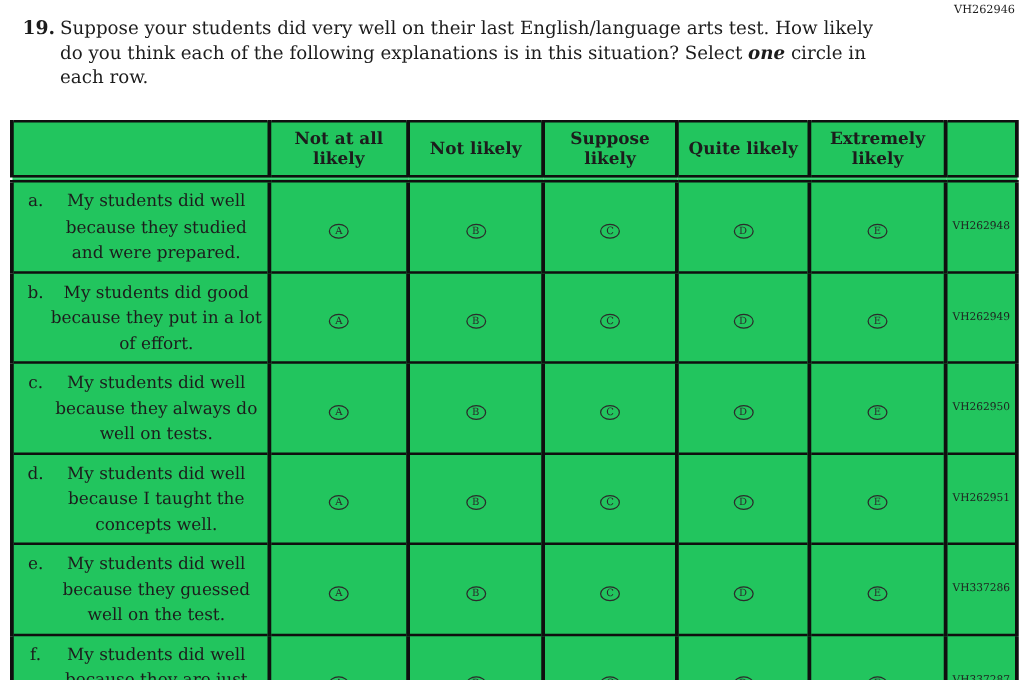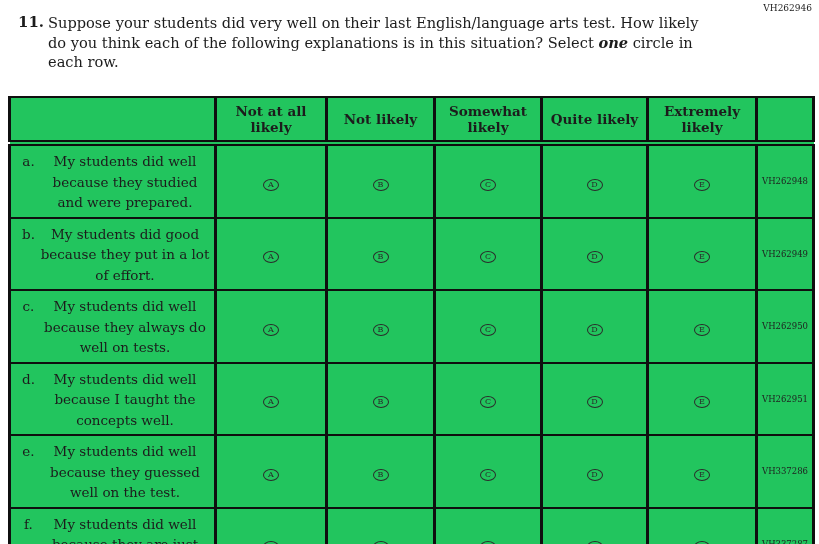--- a/index.html
+++ b/index.html
@@ -61,40 +61,40 @@
     cursor: pointer;
   }
   td.code-cell { font-size: 8.5px; color: #1f1f1f; padding: 0 1px; margin-top: 20px; }
 </style>
 </head>
 <body>
 
 <div class="q-code-top">VH262946</div>
 
 <div class="question">
-  <div class="q-number">11.</div>
+  <div class="q-number">19.</div>
   <div class="q-text"><span>Suppose your students did very well on their last English/language arts test. How likely do you think each of the following explanations is in this situation? Select </span><b>one</b><span> circle in each row.</span></div>
 </div>
 
 <table class="survey">
   <colgroup>
     <col style="width:206px">
       <col style="width:111px">
       <col style="width:108px">
       <col style="width:107px">
       <col style="width:106px">
       <col style="width:109px">
       <col style="width:57px">
   </colgroup>
   <tbody>
       <tr class="hdr">
     <th></th>
     <th>Not at all likely</th>
     <th>Not likely</th>
-    <th>Somewhat likely</th>
+    <th>Suppose likely</th>
     <th>Quite likely</th>
     <th>Extremely likely</th>
     <th></th>
   </tr>
 
   <tr class="body-row">
     <td class="stmt-cell">
       <div class="stmt-wrap">
             <span class="stmt-label">a.</span>
             <span class="stmt-text">My students did well because they studied and were prepared.</span>

